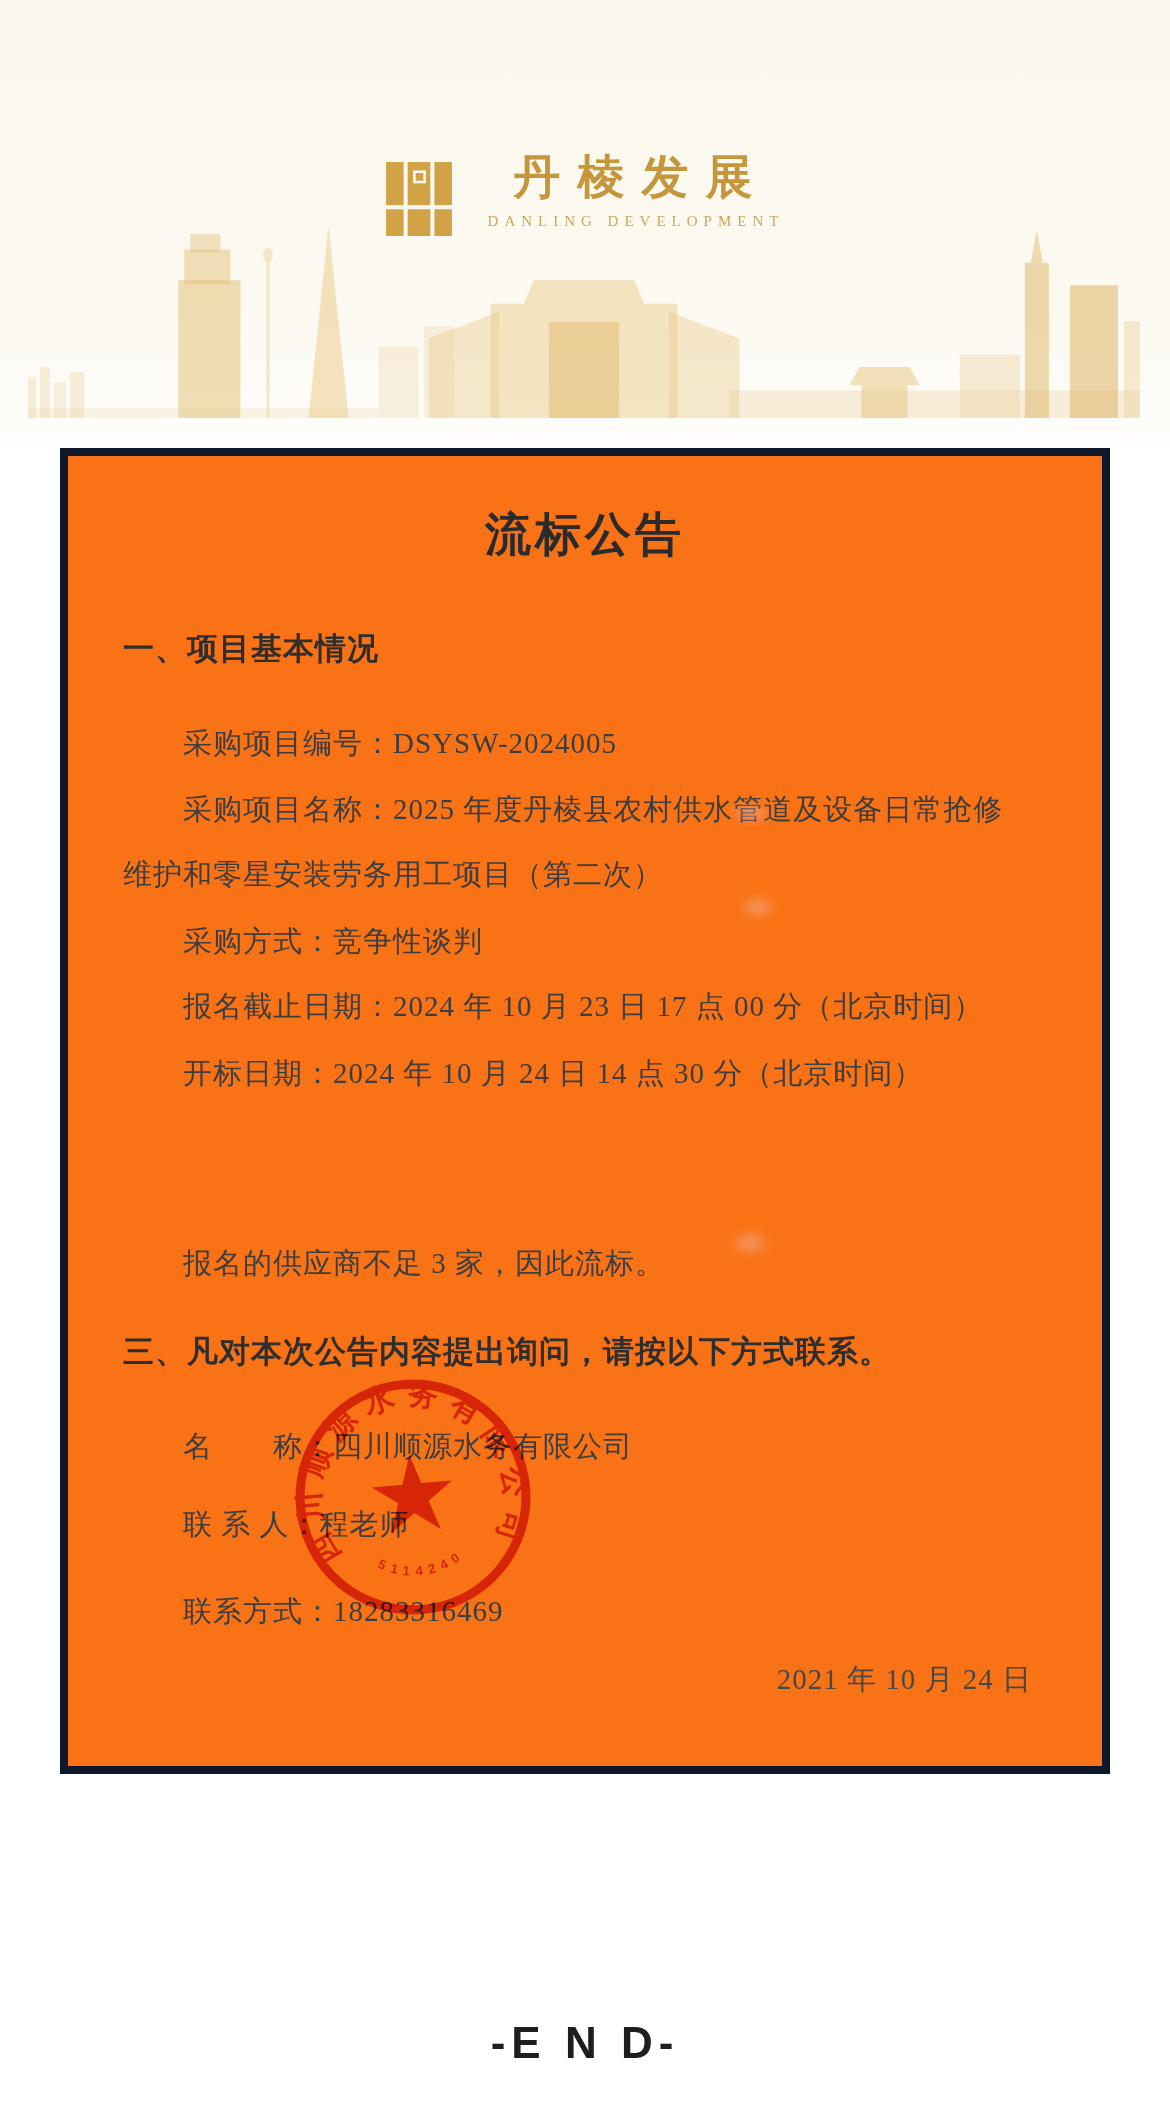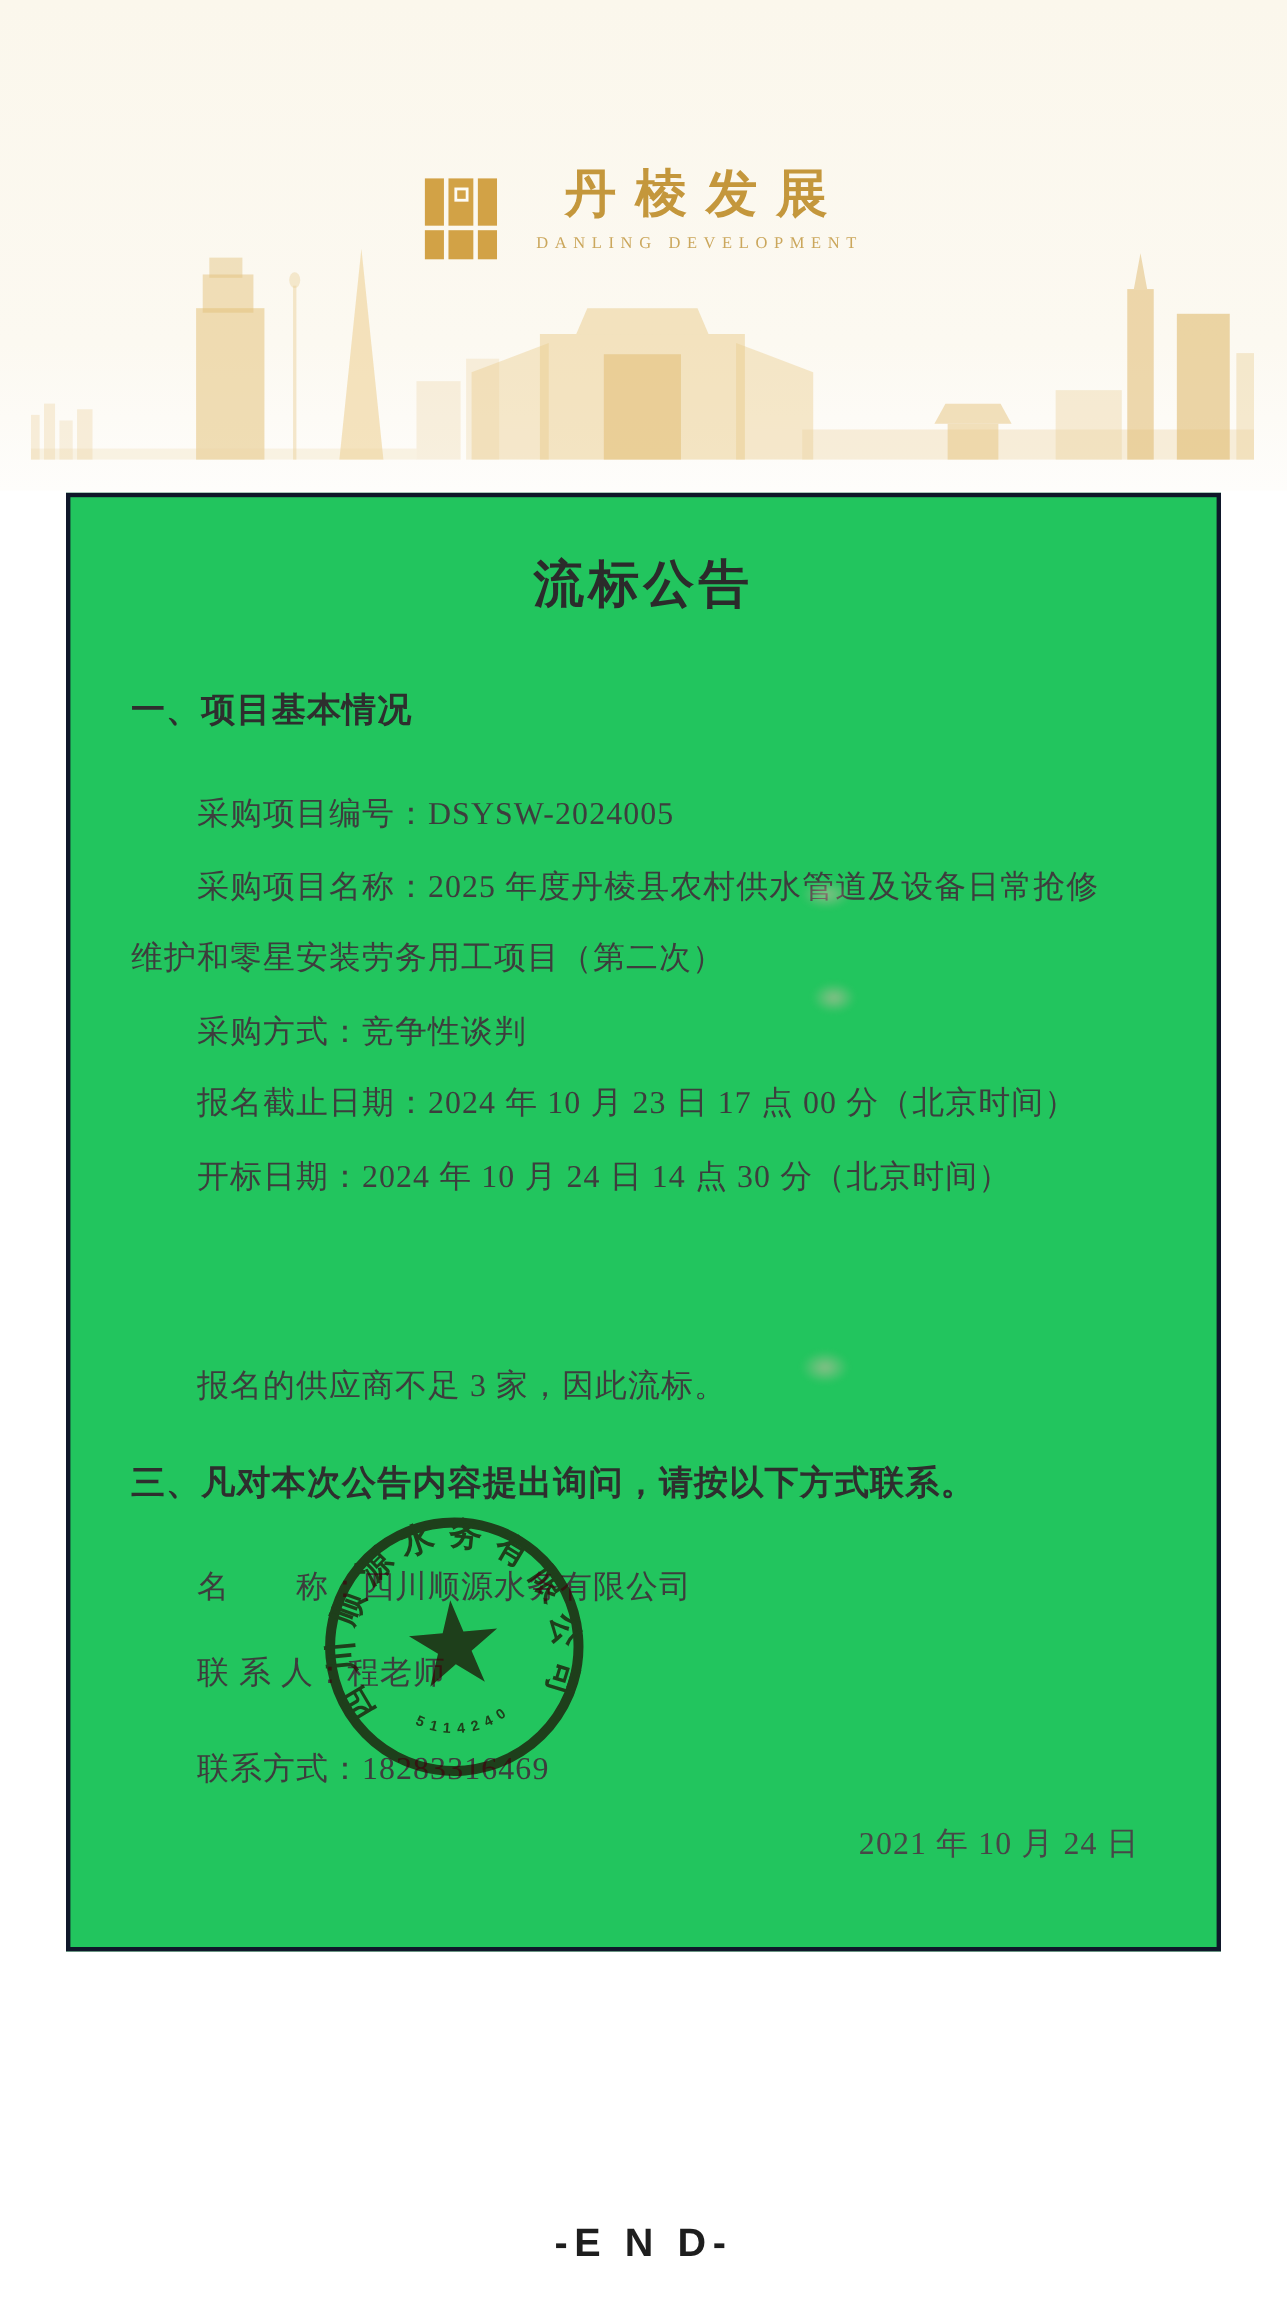--- a/index.html
+++ b/index.html
@@ -18,21 +18,21 @@
   .brand-name{font-size:47px;font-weight:bold;color:#c4973c;letter-spacing:17px;
     text-indent:17px;line-height:1.25;}
   .brand-subtitle{margin-top:6px;font-size:15px;color:#cba75c;letter-spacing:6px;
     text-indent:6px;font-family:"Liberation Serif","DejaVu Serif",serif;}
 
   
   .skyline{position:absolute;left:28px;top:224px;width:1112px;height:194px;}
 
   
   .doc-box{position:absolute;left:60px;top:448px;width:1050px;height:1326px;
-    border:4px solid #0f172a;box-sizing:border-box;background:#22c55e;}
+    border:8px solid #0f172a;box-sizing:border-box;background:#f97316;}
   .abs{position:absolute;}
   .doc-title{left:0;top:48px;width:100%;text-align:center;font-size:46px;
     font-weight:bold;color:#2b2b2b;letter-spacing:4px;}
   .sec-heading{font-family:"Liberation Sans","DejaVu Sans",sans-serif;
     font-weight:bold;font-size:31px;color:#2e2e2e;left:55px;letter-spacing:1px;}
   .body-line{font-size:29px;color:#3d3d3d;left:115px;letter-spacing:1px;white-space:nowrap;}
   .body-line.flush{left:55px;}
   .doc-date{font-size:29px;color:#474747;right:70px;text-align:right;letter-spacing:1px;}
 
   
@@ -43,21 +43,21 @@
   
   .smudge{position:absolute;border-radius:50%;filter:blur(3px);opacity:.5;
     background:radial-gradient(ellipse at center,#f2b9b4 0%,rgba(242,185,180,0) 70%);}
   .smudge.s1{left:728px;top:800px;width:46px;height:26px;}
   .smudge.s2{left:738px;top:893px;width:40px;height:28px;}
   .smudge.s3{left:728px;top:1228px;width:44px;height:30px;}
 
   
   .end-marker{position:absolute;left:0;top:2018px;width:100%;text-align:center;
     font-family:"Liberation Sans","DejaVu Sans",sans-serif;font-weight:bold;
-    font-size:36px;color:#1e1e1e;letter-spacing:6px;}
+    font-size:44px;color:#1e1e1e;letter-spacing:6px;}
 </style>
 </head>
 <body>
 
 <div class="page">
   <div class="top-band"></div>
 
   <div class="brand-header">
     <div class="logo-icon">
       <svg width="66" height="74" viewBox="0 0 64 72">

